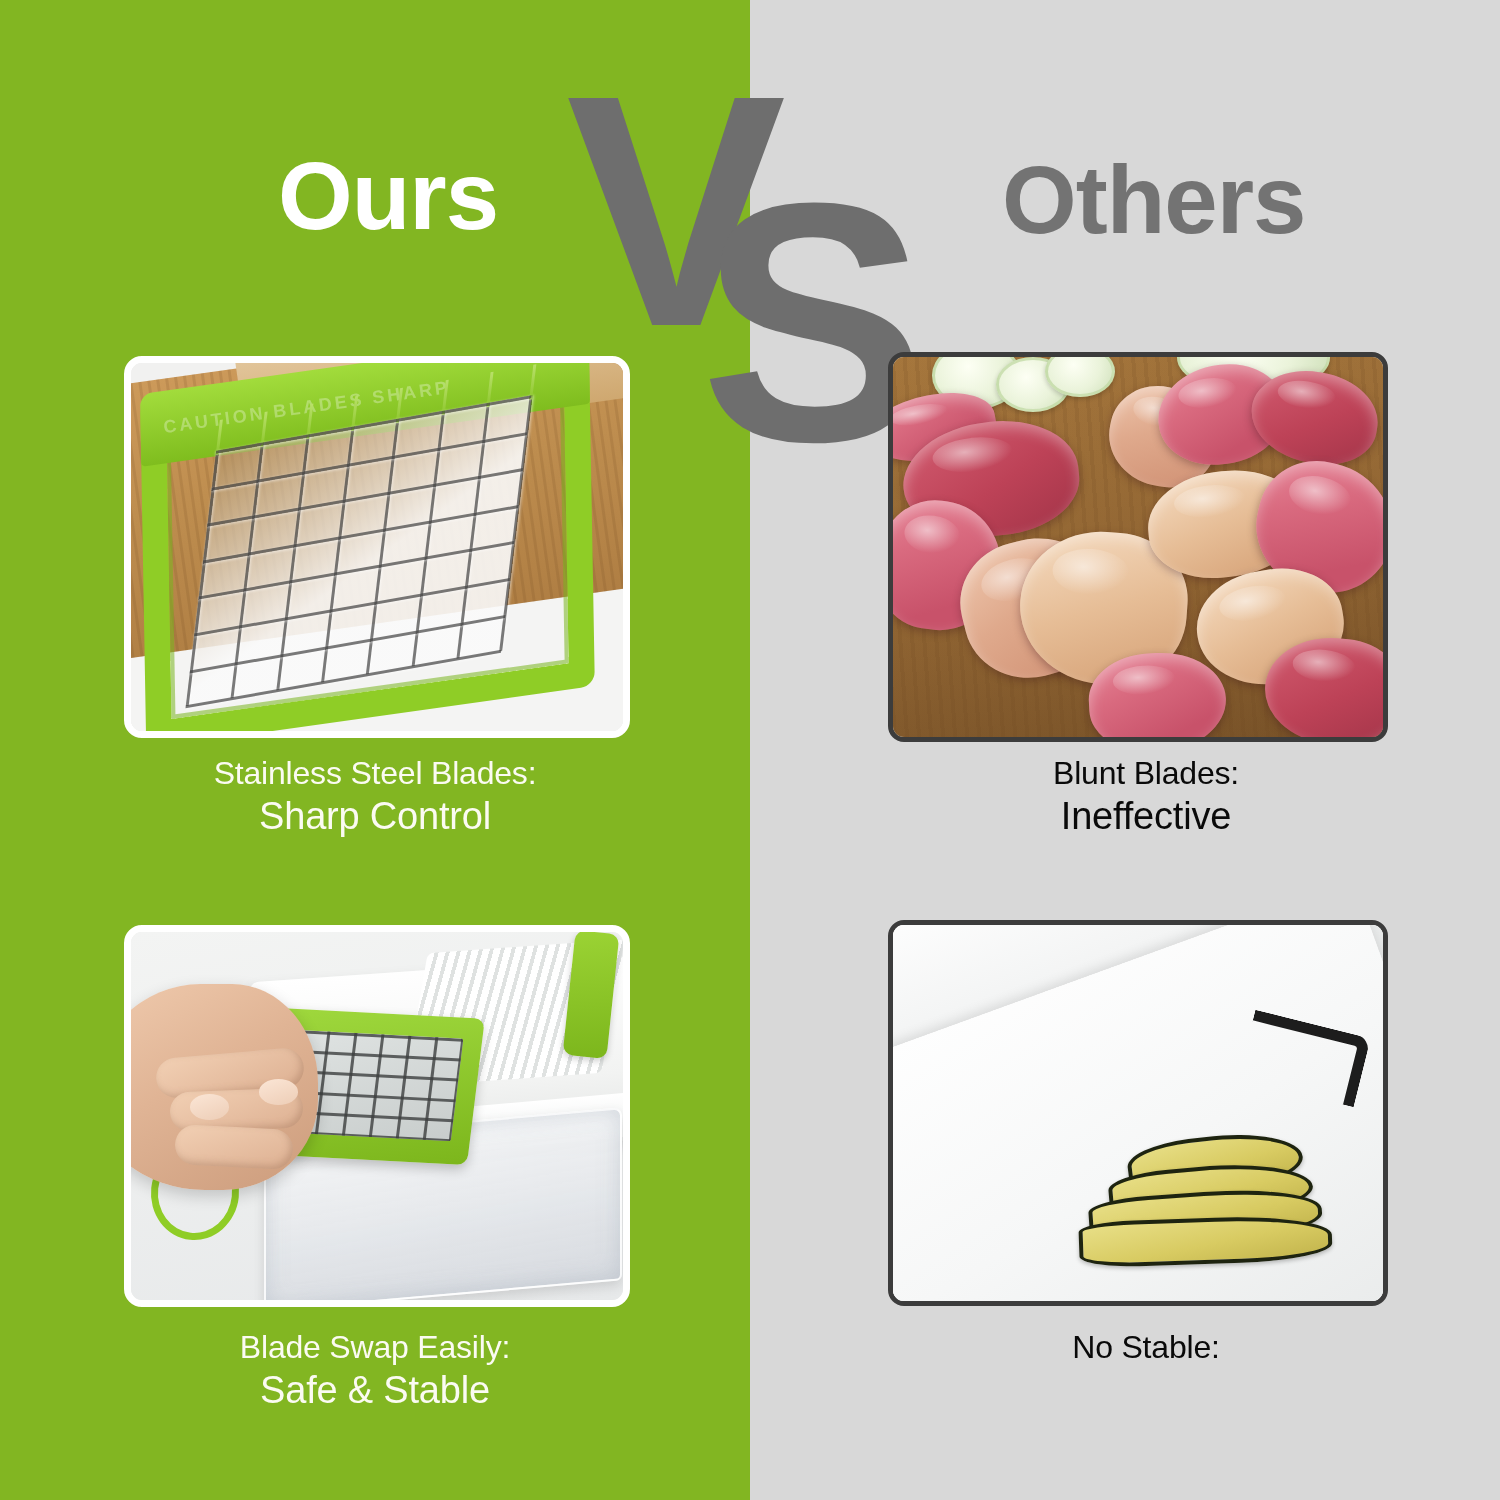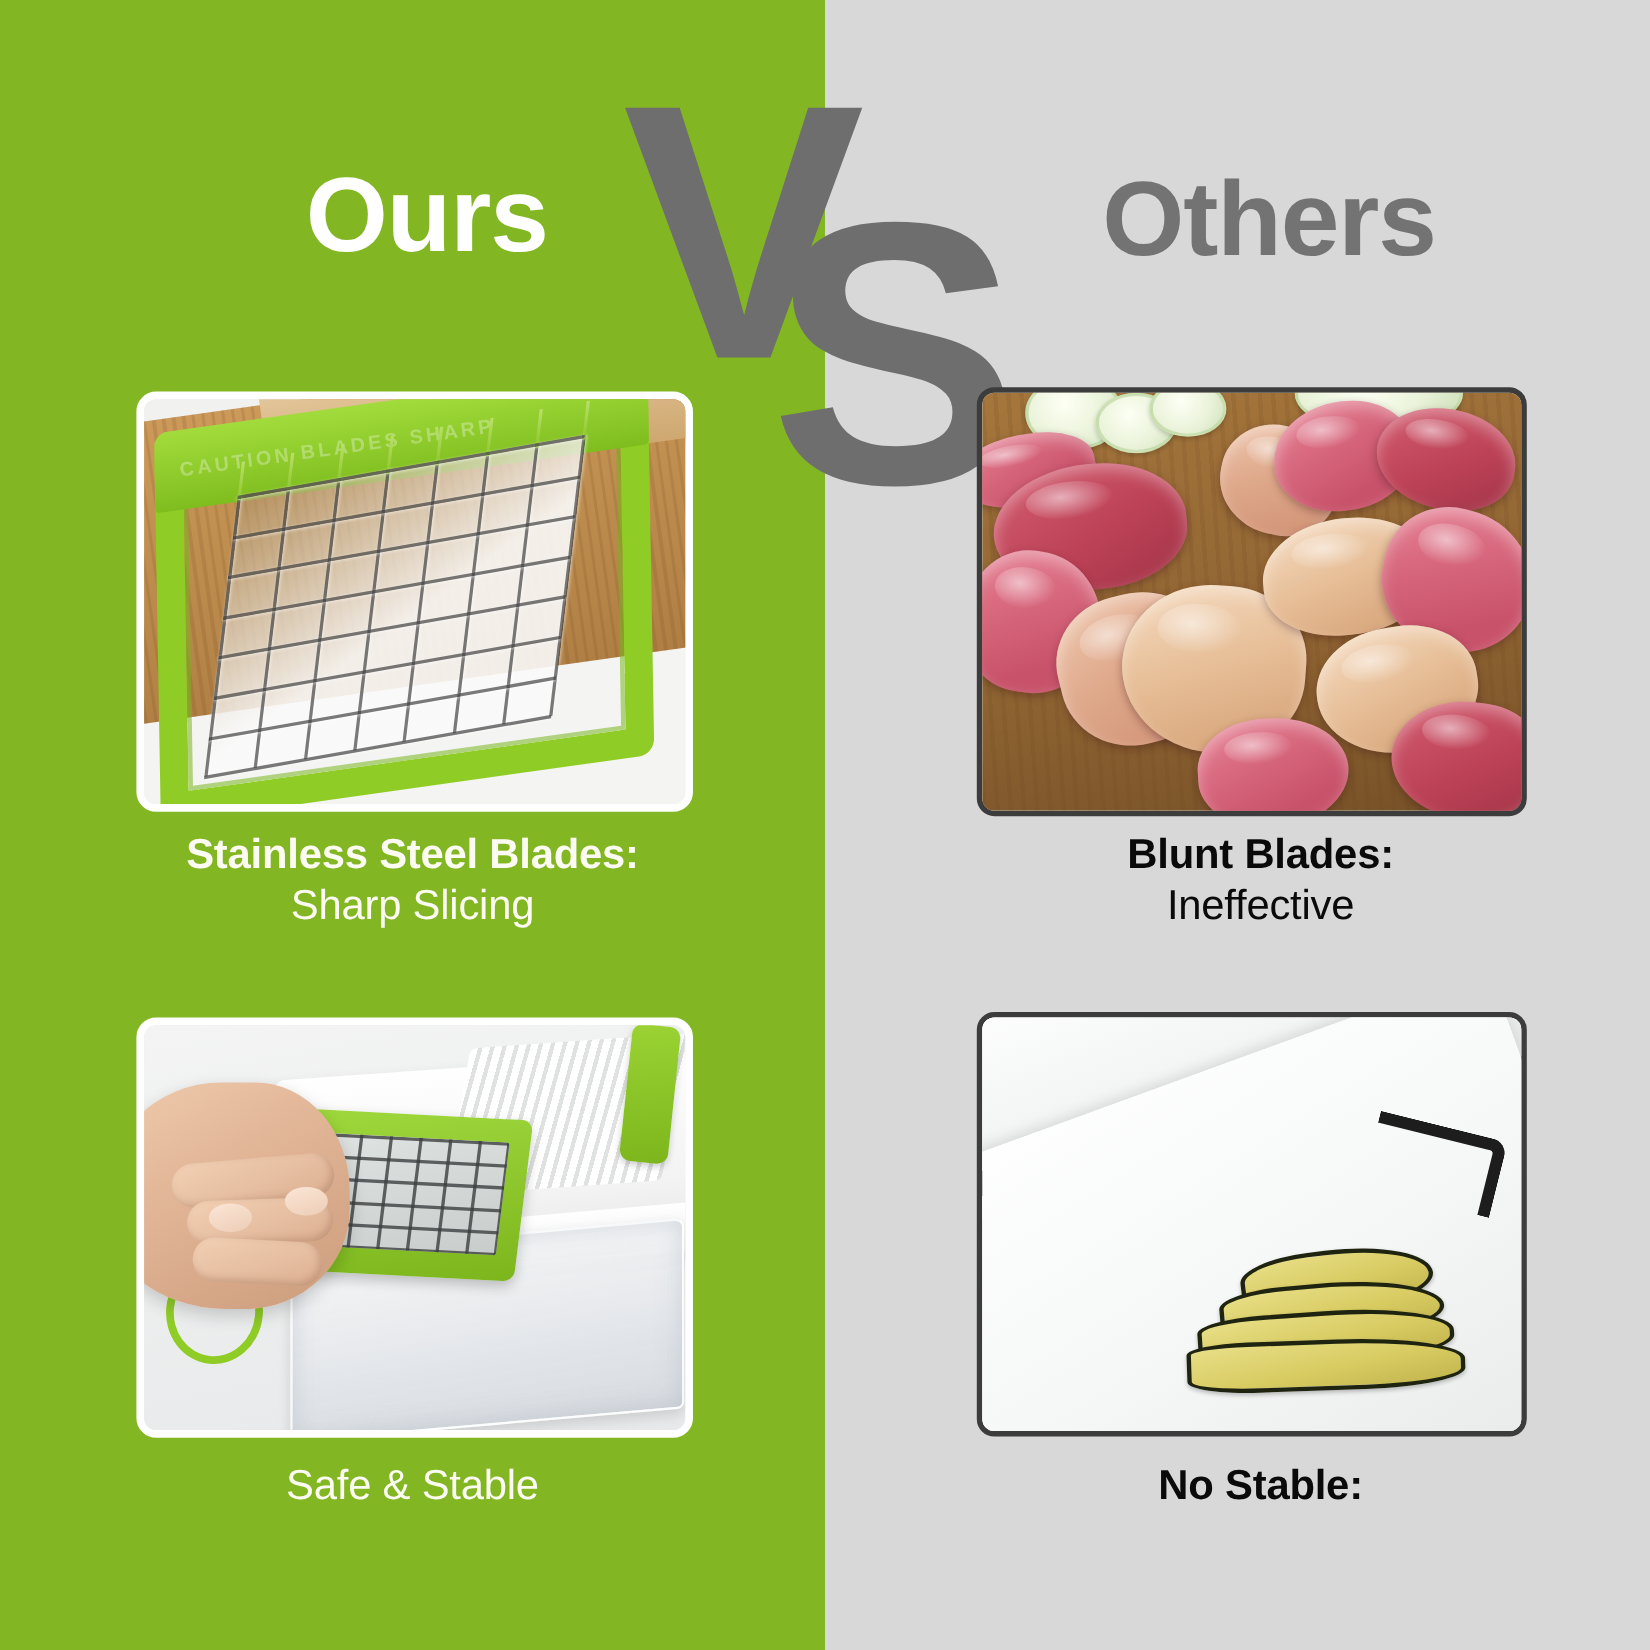--- a/index.html
+++ b/index.html
@@ -78,22 +78,22 @@
   .caption {
     position: absolute;
     width: 750px;
     text-align: center;
     line-height: 1.22;
   }
   .caption-left  { left: 0;     }
   .caption-right { left: 771px; }
   .cap-title {
     display: block;
-    font-weight: bold;
-    font-size: 38px;
+    font-weight: normal;
+    font-size: 32px;
     letter-spacing: -0.2px;
   }
   .cap-sub {
     display: block;
     font-weight: normal;
     font-size: 38px;
     letter-spacing: -0.2px;
   }
   .cap-white .cap-title, .cap-white .cap-sub { color: #FBFBF2; }
   .cap-dark  .cap-title, .cap-dark  .cap-sub { color: #0A0A0A; }
@@ -362,21 +362,21 @@
           <div class="h" style="top:71.5%"></div>
           <div class="h" style="top:85.8%"></div>
           <div class="h" style="top:99.5%"></div>
         </div>
       </div>
     </div>
   </div>
 
   <div class="caption caption-left cap-white cap-top">
     <span class="cap-title">Stainless Steel Blades:</span>
-    <span class="cap-sub">Sharp Slicing</span>
+    <span class="cap-sub">Sharp Control</span>
   </div>
 
   <div class="card card-others card-tr">
     <div class="photo">
       <div class="p2-bg"></div>
 
       <div class="p2-onion" style="left:8%;  top:-4%; width:17%; height:16%;"></div>
       <div class="p2-onion" style="left:21%; top:0%;  width:14%; height:13%;"></div>
       <div class="p2-onion" style="left:31%; top:-3%; width:13%; height:12%;"></div>
       <div class="p2-onion" style="left:58%; top:-9%; width:30%; height:17%;"></div>
@@ -460,20 +460,21 @@
       <div class="p3-hand"></div>
       <div class="finger" style="left:5%;  top:33%; width:30%; height:11%; transform:rotate(-5deg);"></div>
       <div class="finger" style="left:8%;  top:43%; width:27%; height:11%; transform:rotate(-2deg);"></div>
       <div class="finger" style="left:9%;  top:53%; width:24%; height:11%; transform:rotate(3deg);"></div>
       <div class="nail" style="left:12%; top:44%; width:8%;  height:7%;"></div>
       <div class="nail" style="left:26%; top:40%; width:8%;  height:7%;"></div>
     </div>
   </div>
 
   <div class="caption caption-left cap-white cap-bottom">
+    <span class="cap-title">Blade Swap Easily:</span>
     <span class="cap-sub">Safe &amp; Stable</span>
   </div>
 
   <div class="card card-others card-br">
     <div class="photo">
       <div class="p4-bg"></div>
 
       <div class="p4-plate-top"></div>
 
       <div class="p4-blade">

